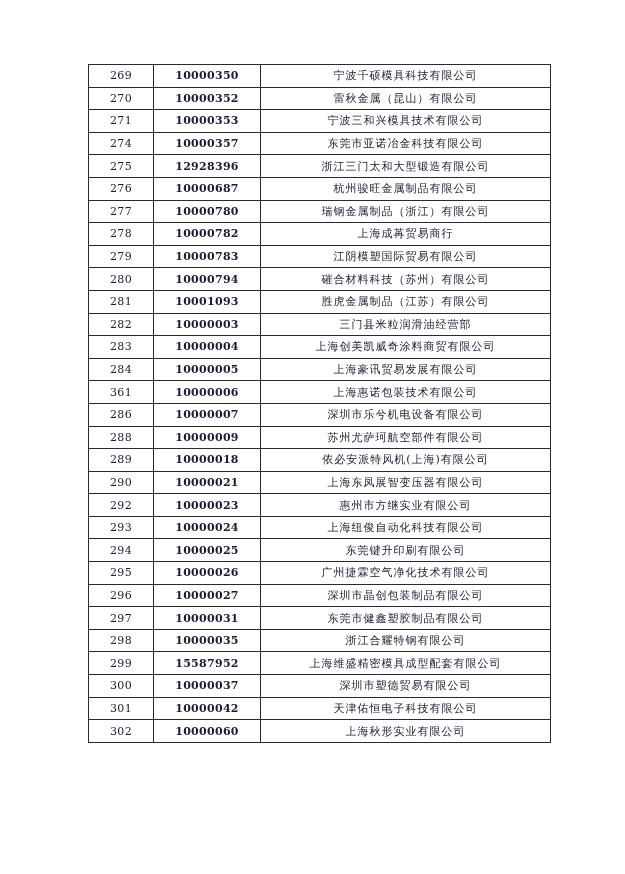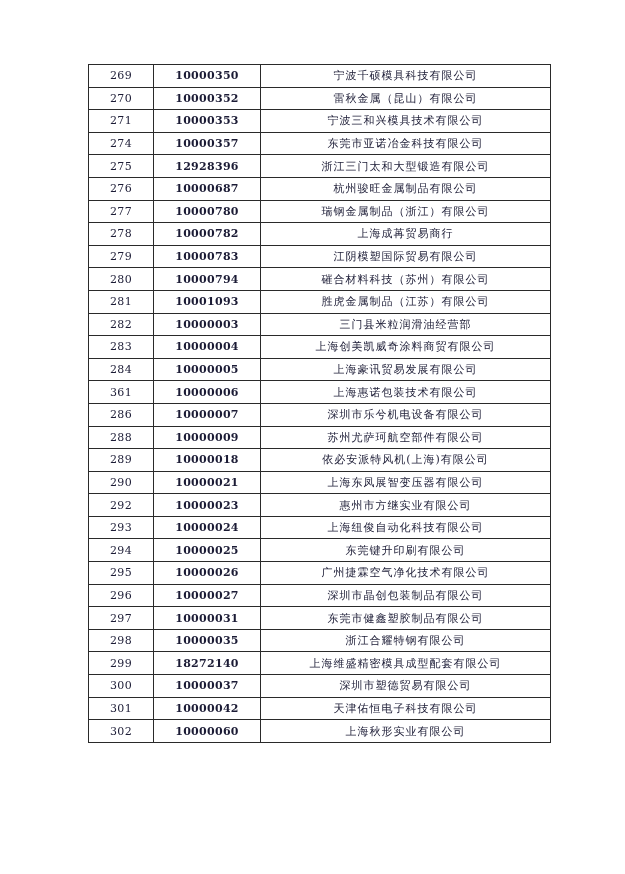--- a/index.html
+++ b/index.html
@@ -176,21 +176,21 @@
           <td class="col-id">10000031</td>
           <td class="col-name">东莞市健鑫塑胶制品有限公司</td>
         </tr>
         <tr>
           <td class="col-index">298</td>
           <td class="col-id">10000035</td>
           <td class="col-name">浙江合耀特钢有限公司</td>
         </tr>
         <tr>
           <td class="col-index">299</td>
-          <td class="col-id">18272140</td>
+          <td class="col-id">15587952</td>
           <td class="col-name">上海维盛精密模具成型配套有限公司</td>
         </tr>
         <tr>
           <td class="col-index">300</td>
           <td class="col-id">10000037</td>
           <td class="col-name">深圳市塑德贸易有限公司</td>
         </tr>
         <tr>
           <td class="col-index">301</td>
           <td class="col-id">10000042</td>

